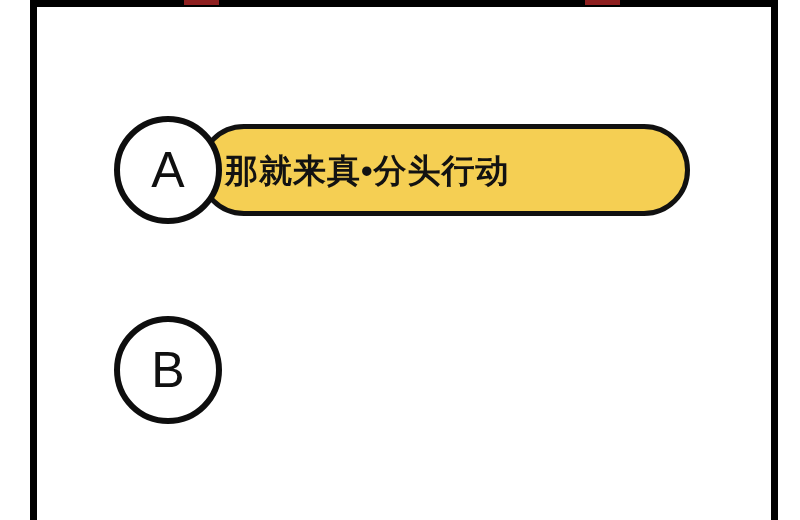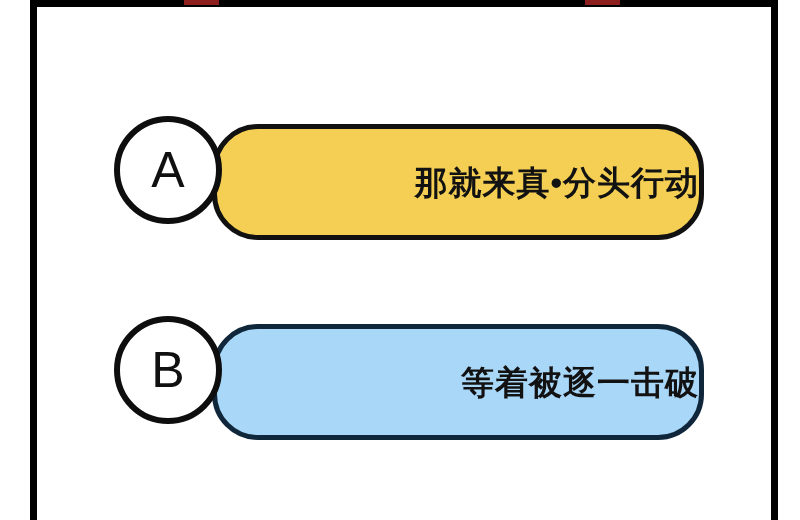--- a/index.html
+++ b/index.html
@@ -52,30 +52,30 @@
     left: 0;
     width: 800px;
     height: 112px;
   }
   .option-row.a { top: 114px; }
   .option-row.b { top: 314px; }
 
   
   .pill {
     position: absolute;
-    left: 212px;
+    left: 198px;
     top: 10px;
     width: 492px;
-    height: 116px;
+    height: 92px;
     box-sizing: border-box;
     border: 5px solid #111111;
     border-radius: 46px;
     display: flex;
     align-items: center;
-    justify-content: flex-end;
+    justify-content: flex-start;
   }
   .pill.yellow { background: #f5cf53; }
   .pill.blue   { background: #a9d7f7; border-color: #10263a; }
 
   .pill-label {
     font-size: 33px;
     font-weight: bold;
     color: #121212;
     letter-spacing: 1px;
     line-height: 1;
@@ -121,21 +121,18 @@
   <div class="option-row a">
     <div class="pill yellow">
       <span class="pill-label">那就来真•分头行动</span>
     </div>
     <div class="badge">
       <span class="badge-letter">A</span>
     </div>
   </div>
 
   <div class="option-row b">
-    <div class="pill blue">
-      <span class="pill-label">等着被逐一击破</span>
-    </div>
     <div class="badge">
       <span class="badge-letter">B</span>
     </div>
   </div>
 
 </div>
 
 </body></html>

